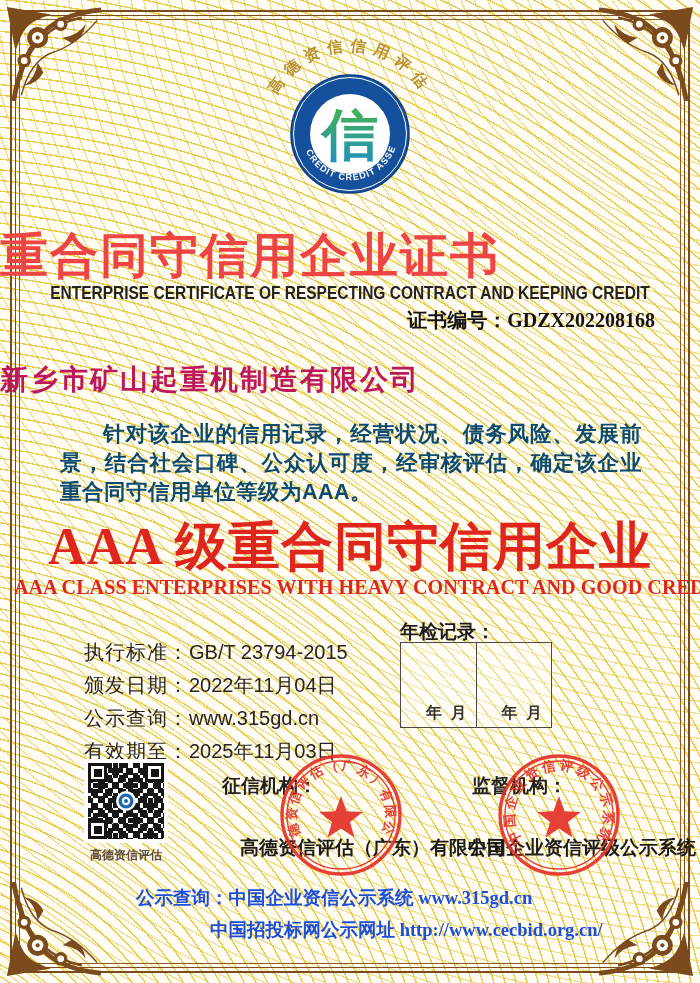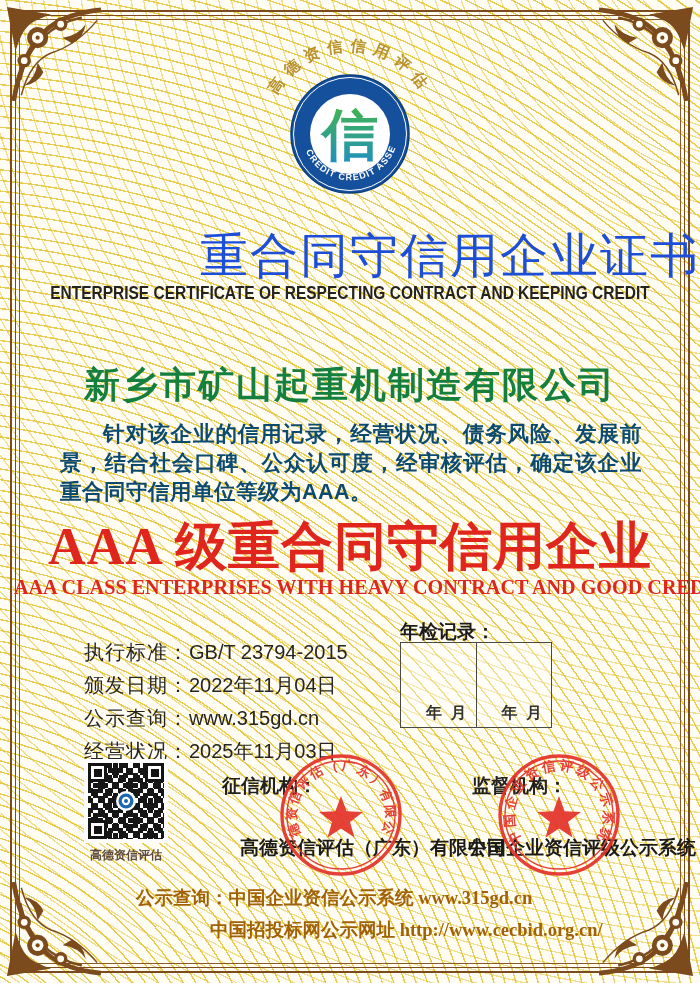--- a/index.html
+++ b/index.html
@@ -25,36 +25,36 @@
   .corner.tl { top:5px; left:5px; }
   .corner.tr { top:5px; right:5px; transform:scaleX(-1); }
   .corner.bl { bottom:5px; left:5px; transform:scaleY(-1); }
   .corner.br { bottom:5px; right:5px; transform:scale(-1,-1); }
 
   .layer { position:absolute; z-index:3; }
 
   .logo { left:255px; top:26px; width:190px; height:188px; }
 
   .title {
-    left:0; top:224px; width:100%; text-align:right;
-    font-size:48px; font-weight:400; letter-spacing:2px; color:#1d4ed8;
+    left:0; top:224px; width:100%; text-align:left;
+    font-size:48px; font-weight:700; letter-spacing:2px; color:#ef4444;
     font-family:"Liberation Sans", sans-serif; white-space:nowrap;
   }
   .subtitle {
     left:0; top:283px; width:100%; text-align:center;
     font-size:18px; font-weight:700; white-space:nowrap;
     transform:scaleX(.86); transform-origin:center; color:#242320;
   }
   .certno {
     right:45px; top:307px; font-family:"Liberation Serif", serif;
     font-weight:700; font-size:20px; color:#14130f;
   }
   .company {
-    left:0; top:361px; width:100%; text-align:center;
-    font-size:36px; font-weight:900; letter-spacing:2px; color:#15803d;
+    left:0; top:361px; width:100%; text-align:left;
+    font-size:28px; font-weight:900; letter-spacing:2px; color:#be185d;
   }
   .bodytext {
     left:60px; top:420px; width:582px;
     font-size:21.5px; line-height:29px; font-weight:600;
     text-indent:2em; text-align:justify; color:#0c4a6e; letter-spacing:.5px;
   }
   .award-zh {
     left:0; top:512px; width:100%; text-align:center; white-space:nowrap;
     font-family:"Liberation Serif", serif; font-weight:900; font-size:52px;
     letter-spacing:1px; color:#e0251c;
@@ -90,21 +90,21 @@
   .qlogo { position:absolute; top:50%; left:50%; width:22px; height:22px; transform:translate(-50%,-50%); }
   .qr-caption { left:78px; top:847px; width:96px; text-align:center; font-size:12px; font-weight:700; color:#5d4a3a; }
 
   .agency-label { top:773px; font-size:19px; font-weight:700; color:#22211d; z-index:3; }
   .agency-label.l1 { left:222px; } .agency-label.l2 { left:435px;margin-left:37px; }
   .agency-name { top:835px; font-size:19px; font-weight:900; white-space:nowrap; color:#1c1b18; z-index:3; }
   .agency-name.n1 { left:240px; } .agency-name.n2 { left:468px; }
   .seal { position:absolute; width:126px; height:126px; z-index:4; opacity:.92; pointer-events:none; }
   .seal.s1 { left:278px; top:752px; } .seal.s2 { left:496px; top:752px; }
 
-  .footer-line { font-family:"Liberation Serif", serif; font-weight:700; font-size:18.5px; color:#a16207; white-space:nowrap; }
+  .footer-line { font-family:"Liberation Serif", serif; font-weight:700; font-size:18.5px; color:#1d4ed8; white-space:nowrap; }
   .footer-line.f1 { left:136px; top:885px; }
   .footer-line.f2 { left:210px; top:917px; }
 </style>
 </head>
 <body>
 
 <div class="cert">
   <div class="guilloche"></div>
   <div class="frame-a"></div>
   <div class="frame-b"></div>
@@ -164,20 +164,23 @@
     <circle cx="95" cy="108" r="56.5" fill="none" stroke="#ffffff" stroke-width="1"></circle>
     <circle cx="95" cy="108" r="40" fill="#ffffff"></circle>
     <text font-size="9" font-weight="700" fill="#ffffff" letter-spacing="1.1" font-family="Liberation Sans, sans-serif">
       <textPath href="#arcRing" startOffset="50%" text-anchor="middle">GOLDEN CREDIT CREDIT ASSESSMENT</textPath>
     </text>
     <text x="95" y="128" font-size="56" font-weight="700" text-anchor="middle" fill="url(#gx)">信</text>
   </svg>
 
   <div class="layer title">重合同守信用企业证书</div>
   <div class="layer subtitle">ENTERPRISE CERTIFICATE OF RESPECTING CONTRACT AND KEEPING CREDIT</div>
+  <div class="layer certno">
+    <span>证书编号：</span><span>GDZX202208168</span>
+  </div>
 
   <div class="layer company">新乡市矿山起重机制造有限公司</div>
 
   <div class="layer bodytext">针对该企业的信用记录，经营状况、债务风险、发展前景，结合社会口碑、公众认可度，经审核评估，确定该企业重合同守信用单位等级为AAA。</div>
 
   <div class="layer award-zh">AAA 级重合同守信用企业</div>
   <div class="layer award-en">AAA CLASS ENTERPRISES WITH HEAVY CONTRACT AND GOOD CREDIT</div>
 
   <div class="layer details">
     <div class="detail-row">
@@ -186,21 +189,21 @@
     </div>
     <div class="detail-row">
       <span class="lab">颁发日期：</span>
       <span>2022年11月04日</span>
     </div>
     <div class="detail-row">
       <span class="lab">公示查询：</span>
       <span>www.315gd.cn</span>
     </div>
     <div class="detail-row">
-      <span class="lab">经营状况：</span>
+      <span class="lab">有效期至：</span>
       <span>2025年11月03日</span>
     </div>
   </div>
 
   <div class="layer insp-label">年检记录：</div>
   <div class="layer insp-boxes">
     <div class="insp-cell">年  月</div>
     <div class="insp-cell">年  月</div>
   </div>
 

